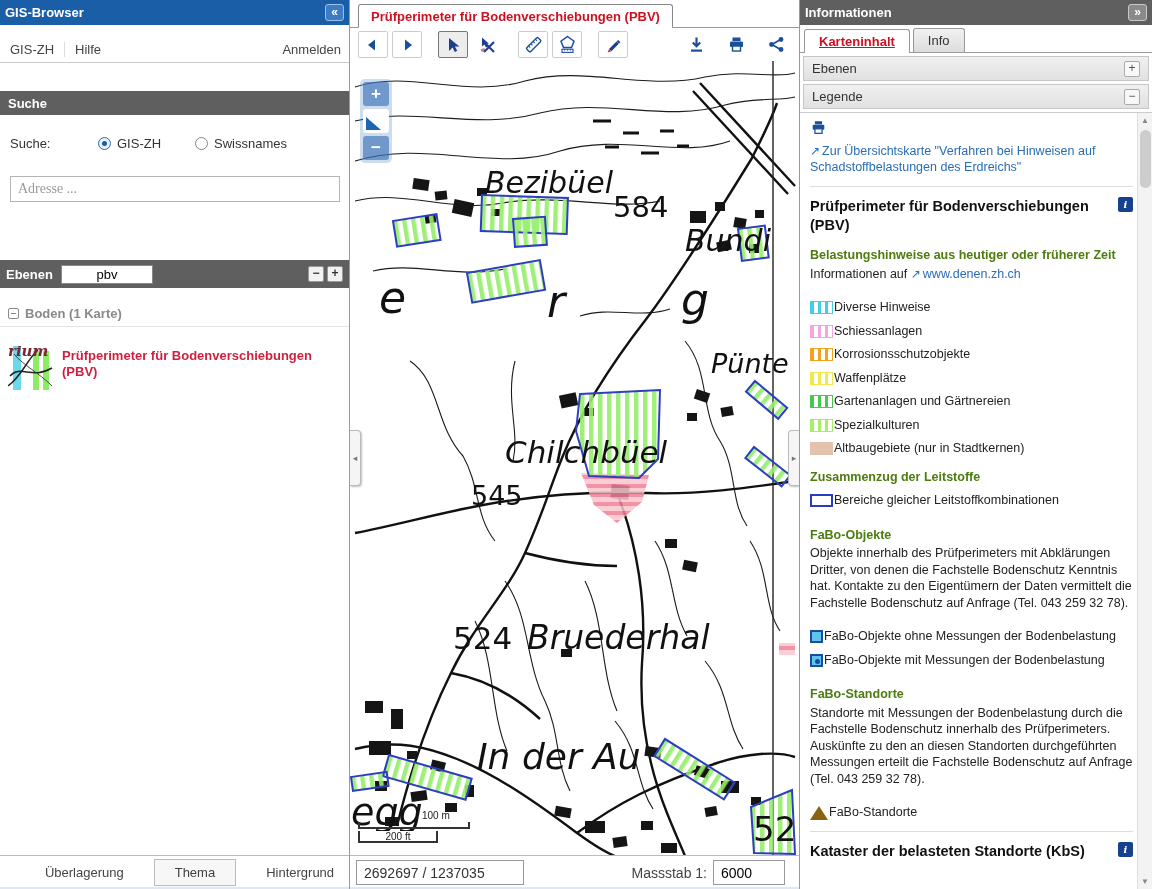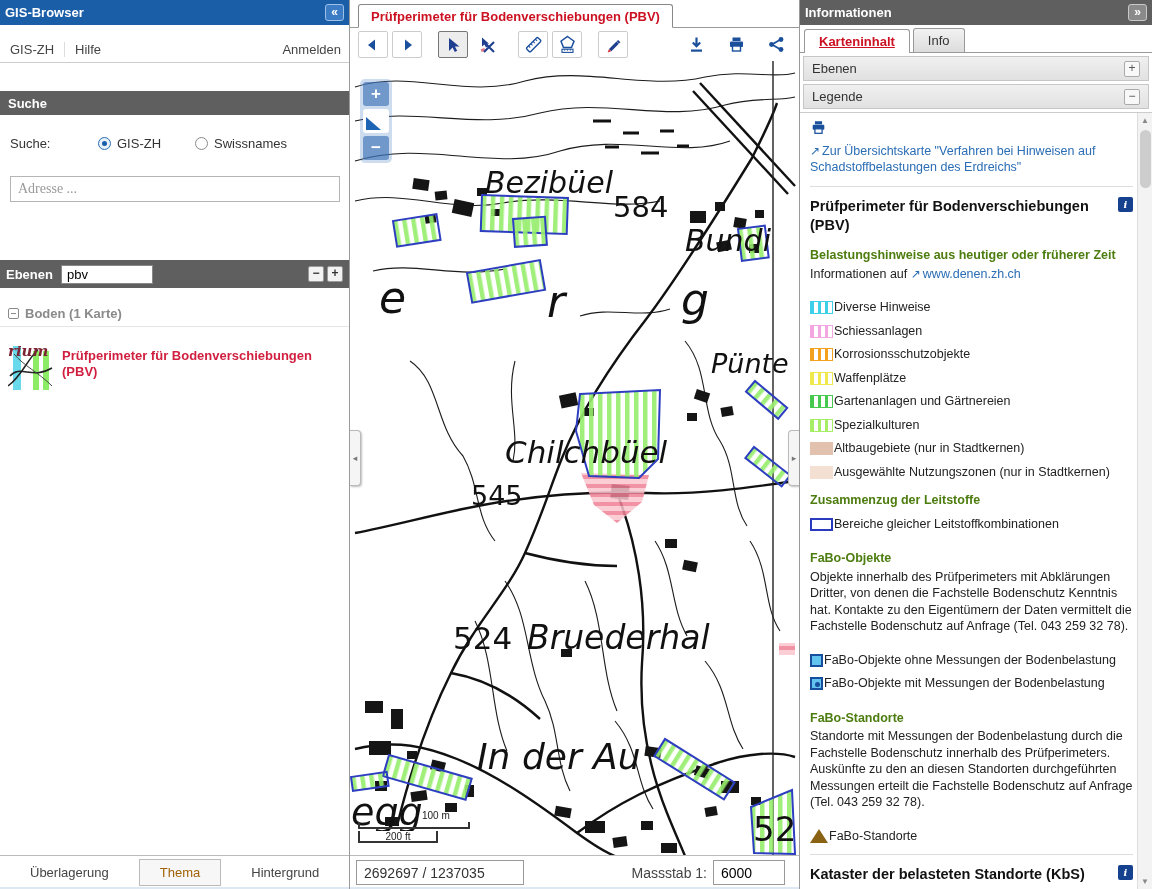--- a/index.html
+++ b/index.html
@@ -40,40 +40,40 @@
   .radio { width:13px; height:13px; border-radius:50%; border:1px solid #8a8a8a; background:#fdfdfd;
            display:inline-block; margin-right:6px; position:relative; }
   .radio.checked { border-color:#2a6db5; background:#e8f1fa; }
   .radio.checked::after { content:""; position:absolute; left:3px; top:3px; width:5px; height:5px;
            border-radius:50%; background:#1b5ea8; }
   .addr-input { width:330px; margin:10px 10px 0; height:26px; border:1px solid #b5b5b5; padding:0 7px;
            font-family:Liberation Serif, serif; font-size:14px; color:#444; }
   .addr-input::placeholder { color:#9a9a9a; }
   .spacer36 { height:36px; }
   .karten-hdr { display:flex; align-items:center; gap:8px; padding:0 6px; height:28px; }
-  .karten-hdr input { width:92px; height:19px; border:1px solid #888; padding:0 5px; font-family:inherit; font-size:13px; }
+  .karten-hdr input { width:92px; height:19px; border:1px solid #888; padding:0 5px; font-family:inherit; font-size:13px;text-align:center; }
   .mini-btns { margin-left:auto; display:flex; gap:3px; }
   .mini-btn { width:16px; height:16px; background:#f2f2f2; border:1px solid #999; border-radius:2px;
            font-size:12px; line-height:13px; text-align:center; color:#333; cursor:pointer; }
   .group-row { display:flex; align-items:center; gap:6px; padding:7px 8px 5px; color:#8a8a8a; font-weight:bold;
            border-bottom:1px solid #e5e5e5; cursor:pointer; }
   .box-minus { width:11px; height:11px; border:1px solid #8a8a8a; border-radius:2px; position:relative; }
   .box-minus::after { content:""; position:absolute; left:2px; right:2px; top:4px; height:1px; background:#8a8a8a; }
   .layer-row { display:flex; gap:8px; padding:8px 8px; cursor:pointer; }
   .thumb { position:relative; width:46px; height:44px; overflow:hidden; background:#fff; flex:none; }
   .thumb .cy { position:absolute; left:5px; top:0; width:8px; height:44px; background:#4fd4e8; opacity:.85; }
   .thumb .g1 { position:absolute; left:25px; top:5px; width:6px; height:39px; background:#8cec66; }
   .thumb .g2 { position:absolute; left:35px; top:5px; width:6px; height:39px; background:#8cec66; }
   .thumb .rium { position:absolute; top:-4px; left:0; font:italic bold 15px "DejaVu Serif", serif; color:#7c2433; }
   .layer-title { color:#d11f3f; font-weight:bold; line-height:1.25; padding-top:2px; }
   .left-fill { flex:1; }
   .bottom-row { height:34px; border-top:1px solid #bbb; display:flex; align-items:center; gap:30px;
-           padding-left:30px; background:#fff; box-shadow:inset 0 -2px 0 #dde8f2; }
+           padding-left:30px; background:#fff; box-shadow:inset 0 -2px 0 #dde8f2;justify-content:center; }
   .bottom-row .bt { color:#444; cursor:pointer; }
-  .bottom-row .bt.active { color:#a16207; border:1px solid #bbb; background:#f7f7f7; padding:5px 20px; }
+  .bottom-row .bt.active { color:#404040; border:1px solid #bbb; background:#f7f7f7; padding:5px 20px; }
 
   
   .panel-center { position:relative; display:flex; flex-direction:column; border-right:1px solid #9a9a9a; background:#fff; }
   .map-tabbar { height:28px; border-bottom:1px solid #999; display:flex; padding:3px 0 0 8px; }
   .map-tab { border:1px solid #888; border-bottom:1px solid #fff; padding:4px 12px 3px; color:#cc1122;
             font-weight:bold; border-radius:3px 3px 0 0; background:#fff; position:relative; top:1px; cursor:pointer; }
   .map-toolbar { height:33px; display:flex; align-items:center; gap:4px; padding:0 8px; }
   .tbtn { width:30px; height:27px; display:flex; align-items:center; justify-content:center;
           border:1px solid #ccc; border-radius:2px; background:#fff; cursor:pointer; }
   .tbtn.active { border-color:#777; background:#ededed; }
@@ -500,24 +500,20 @@
           <span>Gartenanlagen und Gärtnereien</span>
         </div>
         <div class="lrow">
           <span class="swatch" style="border: 1px solid rgb(166, 238, 102); background-image: repeating-linear-gradient(90deg, rgb(166, 238, 102) 0px, rgb(166, 238, 102) 3px, rgb(255, 255, 255) 3px, rgb(255, 255, 255) 7px);"></span>
           <span>Spezialkulturen</span>
         </div>
         <div class="lrow">
           <span class="swatch" style="background: rgb(226, 193, 174); border: 1px solid rgb(226, 193, 174);"></span>
           <span>Altbaugebiete (nur in Stadtkernen)</span>
         </div>
-        <div class="lrow">
-          <span class="swatch" style="background: rgb(244, 224, 210); border: 1px solid rgb(244, 224, 210);"></span>
-          <span>Ausgewählte Nutzungszonen (nur in Stadtkernen)</span>
-        </div>
 
         <div class="lh">Zusammenzug der Leitstoffe</div>
         <div class="lrow">
           <span class="swatch" style="background: rgb(255, 255, 255); border: 2px solid rgb(42, 59, 191);"></span>
           <span>Bereiche gleicher Leitstoffkombinationen</span>
         </div>
 
         <div class="lh" style="margin-top:18px">FaBo-Objekte</div>
         <div class="l-par">Objekte innerhalb des Prüfperimeters mit Abklärungen Dritter, von denen die Fachstelle Bodenschutz Kenntnis hat. Kontakte zu den Eigentümern der Daten vermittelt die Fachstelle Bodenschutz auf Anfrage (Tel. 043 259 32 78).</div>
         <div style="height:8px"></div>

